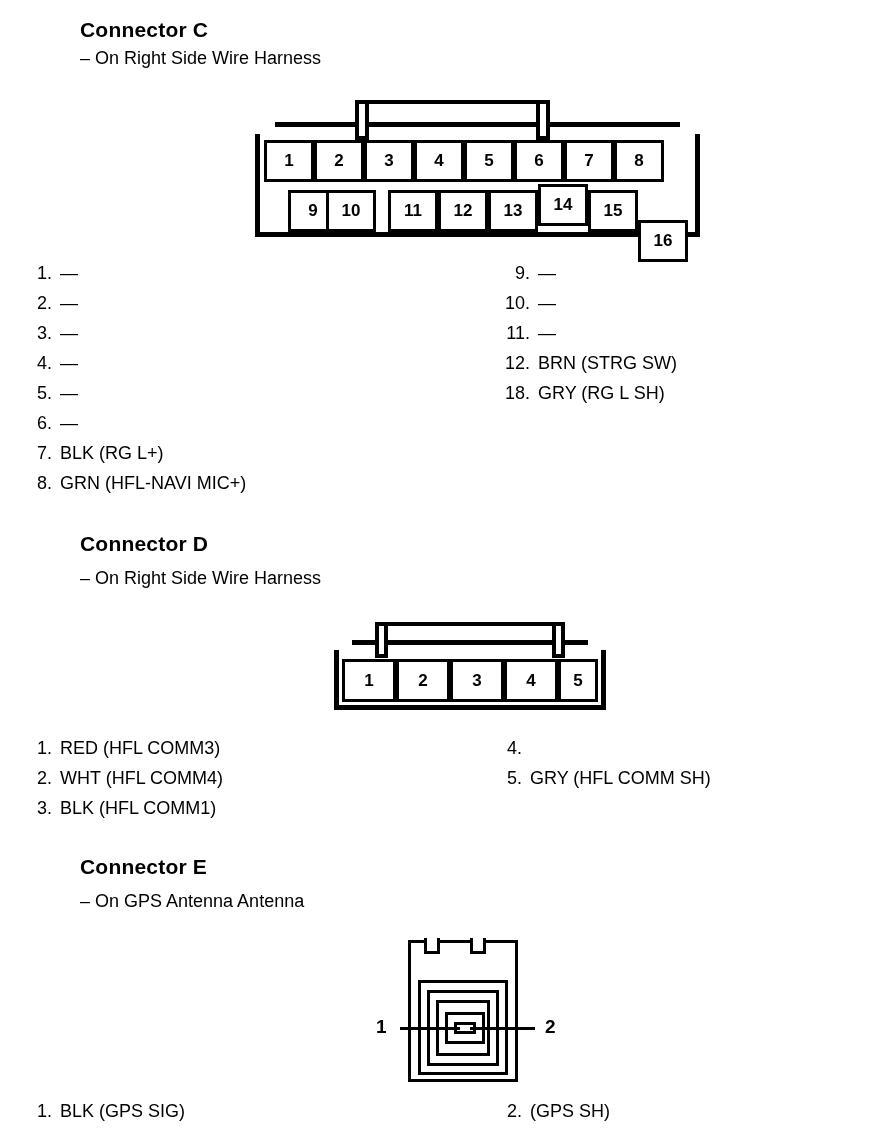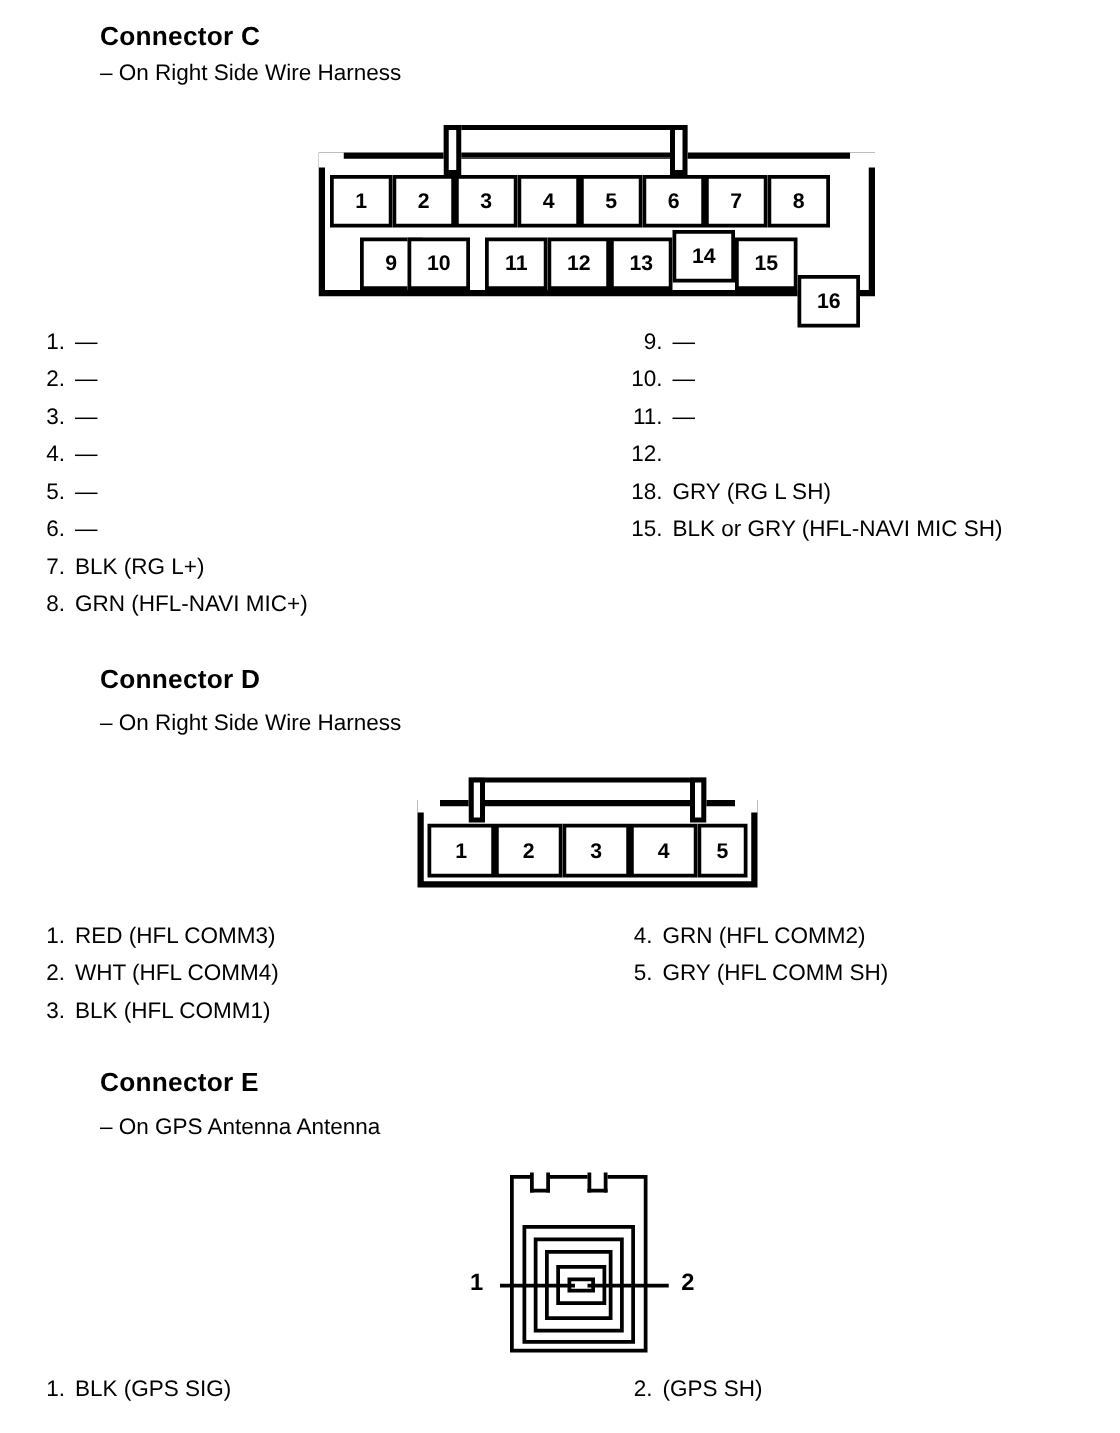--- a/index.html
+++ b/index.html
@@ -168,28 +168,25 @@
     <div class="row">
         <span class="num w2">10.</span>
         <span>—</span>
       </div>
     <div class="row">
         <span class="num w2">11.</span>
         <span>—</span>
       </div>
     <div class="row">
         <span class="num w2">12.</span>
+        <span>BRN (STRG SW)</span>
       </div>
     <div class="row">
         <span class="num w2">18.</span>
         <span>GRY (RG L SH)</span>
-      </div>
-    <div class="row">
-        <span class="num w2">15.</span>
-        <span>BLK or GRY (HFL-NAVI MIC SH)</span>
       </div>
   </div>
 </div>
 
 <div class="section">
 
   <div style="position:absolute; left:80px; top:532px;">
     <span class="conn-title">Connector D</span>
   </div>
   <div style="position:absolute; left:80px; top:568px;">
@@ -222,21 +219,20 @@
       </div>
     <div class="row">
         <span class="num w1">3.</span>
         <span>BLK (HFL COMM1)</span>
       </div>
   </div>
 
   <div class="list" style="left:496px; top:733px;">
     <div class="row">
         <span class="num w1">4.</span>
-        <span>GRN (HFL COMM2)</span>
       </div>
     <div class="row">
         <span class="num w1">5.</span>
         <span>GRY (HFL COMM SH)</span>
       </div>
   </div>
 </div>
 
 <div class="section">
 

